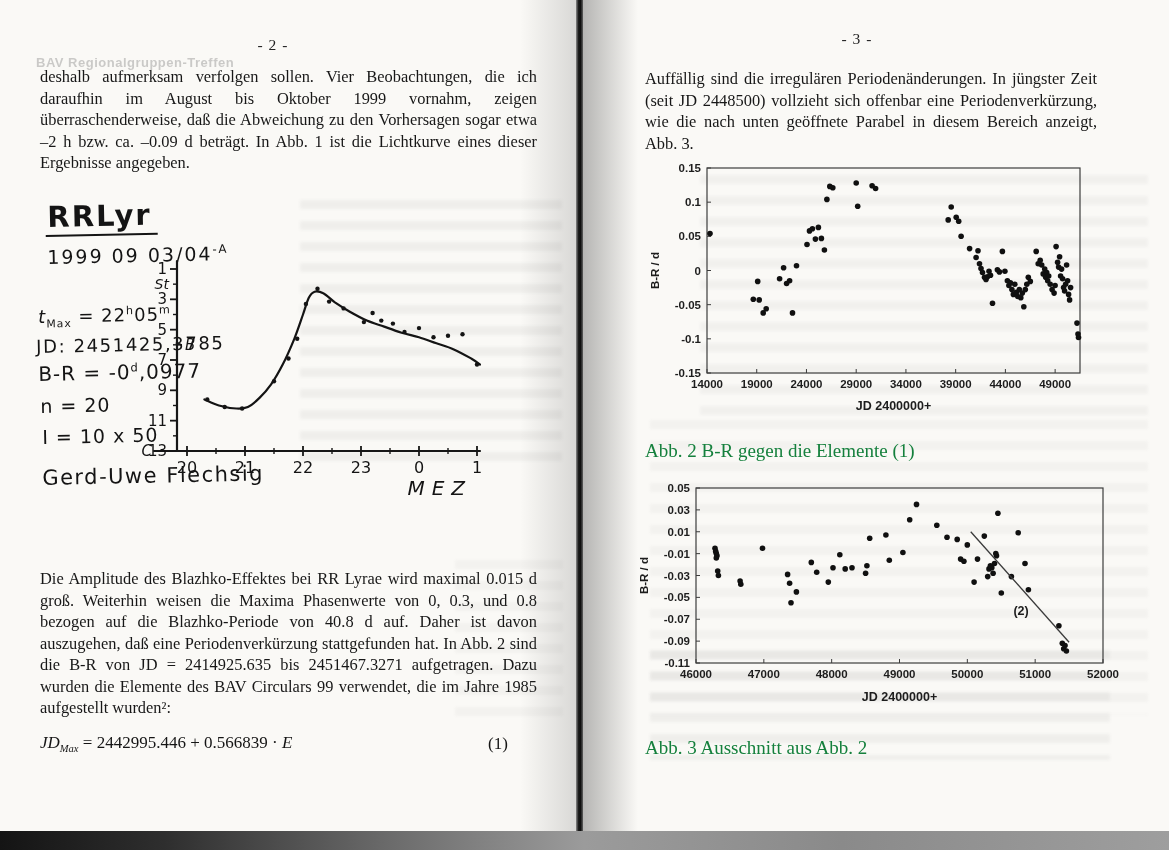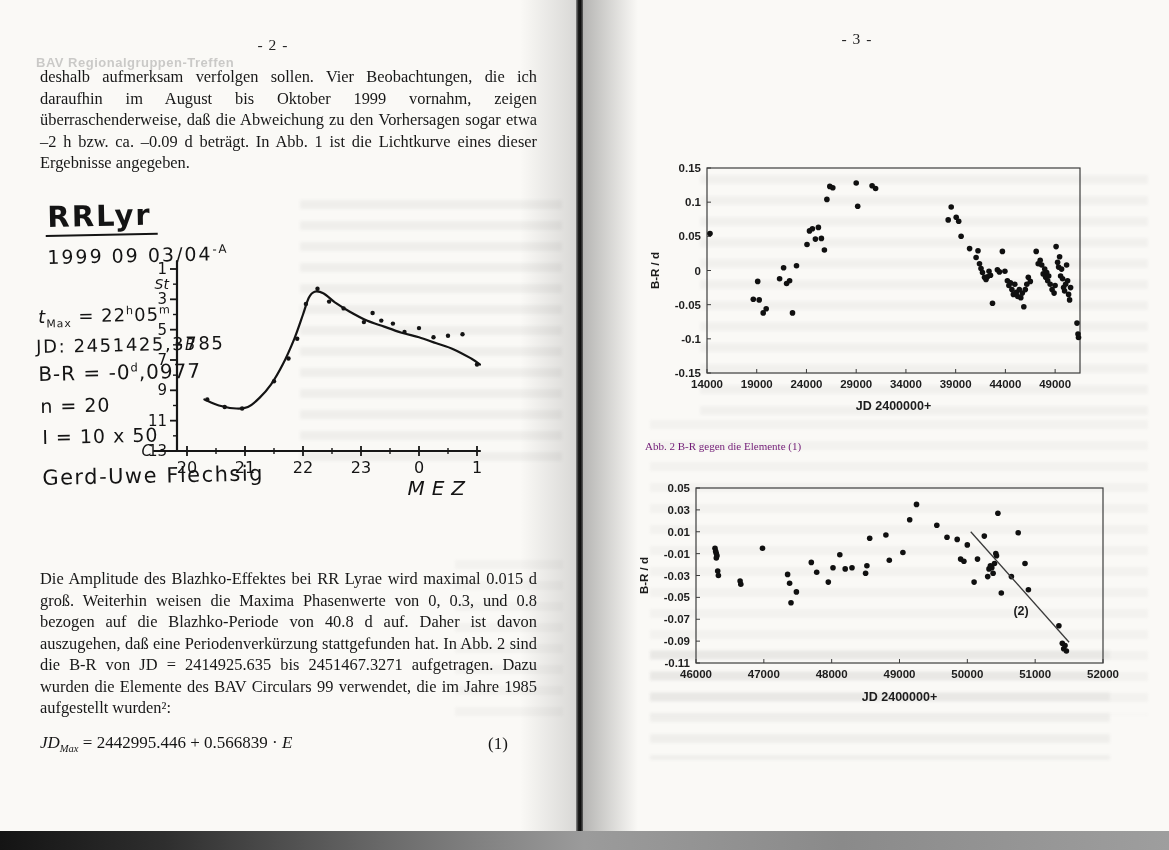--- a/index.html
+++ b/index.html
@@ -1,21 +1,21 @@
 <!DOCTYPE html>
 <html lang="de"><head>
 <meta charset="utf-8">
 <style>
   html,body{margin:0;padding:0;background:#d8d8d4;}
   .scan{position:relative;width:1169px;height:850px;overflow:hidden;background:#faf9f6;
         font-family:"Liberation Serif",serif;color:#151515;}
   .abs{position:absolute;}
   .body{font-family:"Liberation Serif",serif;font-size:16.4px;line-height:21.5px;
         text-align:justify;color:#171717;}
-  .caption{font-family:"Liberation Serif",serif;font-size:11px;color:#701a75;}
+  .caption{font-family:"Liberation Serif",serif;font-size:19px;color:#15803d;}
   .pageno{font-family:"Liberation Serif",serif;font-size:15.5px;letter-spacing:1px;text-align:center;color:#222;}
   .hw{font-family:"DejaVu Sans",sans-serif;color:#141414;transform:rotate(-1.2deg);transform-origin:left top;}
   .hw-title{font-size:29px;font-weight:600;letter-spacing:2px;border-bottom:2.4px solid #141414;padding:0 6px 1px 2px;}
   .hw-date{font-size:19px;letter-spacing:2px;}
   .hw-ann{font-size:18px;letter-spacing:1px;}
   .hw-sig{font-size:21px;letter-spacing:1.5px;}
   sup,sub{line-height:0;}
   .formula{font-size:17px;font-style:italic;}
   .formula .expr{font-style:normal;text-align:center;}
   .tickfont{font-family:"Liberation Sans",sans-serif;}
@@ -129,20 +129,21 @@
 
   <p class="abs body" style="left:40px;top:568px;width:497px;margin:0;">Die Amplitude des Blazhko-Effektes bei RR Lyrae wird maximal 0.015 d groß. Weiterhin weisen die Maxima Phasenwerte von 0, 0.3, und 0.8 bezogen auf die Blazhko-Periode von 40.8 d auf. Daher ist davon auszugehen, daß eine Periodenverkürzung stattge­funden hat. In Abb. 2 sind die B-R von JD = 2414925.635 bis 2451467.3271 aufgetragen. Dazu wurden die Elemente des BAV Circulars 99 verwendet, die im Jahre 1985 aufgestellt wurden²:</p>
 
   <div class="abs formula" style="left:40px;top:733px;width:497px;">
     <span>JD</span><sub style="font-size:.62em;">Max</sub><span class="expr"> = 2442995.446 + 0.566839 · </span><span>E</span>
     <span class="abs expr" style="left:448px;top:1px;font-style:normal;">(1)</span>
   </div>
 
   <div class="abs pageno" style="left:812px;top:30px;width:90px;">- 3 -</div>
 
+  <p class="abs body" style="left:645px;top:68px;width:452px;margin:0;">Auffällig sind die irregulären Periodenänderungen. In jüngster Zeit (seit JD 2448500) vollzieht sich offenbar eine Periodenver­kürzung, wie die nach unten geöffnete Parabel in diesem Bereich anzeigt, Abb. 3.</p>
 
   <svg id="abb2" class="abs" style="left:645px;top:160px;" width="505" height="262">
       <rect x="62" y="8" width="373" height="205" fill="none" stroke="#3c3c3c" stroke-width="1.2"></rect>
       <line x1="62" y1="213" x2="62" y2="209" stroke="#3c3c3c"></line>
       <text x="62" y="228" text-anchor="middle" font-weight="bold" font-size="11.5px" fill="#1d1d1d" class="tickfont">14000</text>
       <line x1="111.73333333333333" y1="213" x2="111.73333333333333" y2="209" stroke="#3c3c3c"></line>
       <text x="111.73333333333333" y="228" text-anchor="middle" font-weight="bold" font-size="11.5px" fill="#1d1d1d" class="tickfont">19000</text>
       <line x1="161.46666666666667" y1="213" x2="161.46666666666667" y2="209" stroke="#3c3c3c"></line>
       <text x="161.46666666666667" y="228" text-anchor="middle" font-weight="bold" font-size="11.5px" fill="#1d1d1d" class="tickfont">24000</text>
       <line x1="211.20000000000002" y1="213" x2="211.20000000000002" y2="209" stroke="#3c3c3c"></line>
@@ -360,19 +361,20 @@
       <circle cx="422.3" cy="168.3" r="2.8" fill="#101010"></circle>
       <circle cx="423.7" cy="173.8" r="2.8" fill="#101010"></circle>
       <circle cx="425.0" cy="170.5" r="2.8" fill="#101010"></circle>
       <circle cx="426.4" cy="176.0" r="2.8" fill="#101010"></circle>
       <line x1="330.725" y1="56.75" x2="429.0833333333333" y2="167.21875000000003" stroke="#3a3a3a" stroke-width="1.3"></line>
       <text x="373.46000000000004" y="139.875" font-weight="bold" font-size="12.5px" fill="#1d1d1d" class="tickfont">(2)</text>
       <text x="259.5" y="226" text-anchor="middle" font-weight="bold" font-size="12.5px" fill="#1d1d1d" class="tickfont">JD 2400000+</text>
       <text x="8" y="100.5" transform="rotate(-90 8 100.5)" text-anchor="middle" font-weight="bold" font-size="11.5px" fill="#1d1d1d" class="tickfont">B-R / d</text>
     </svg>
 
+  <div class="abs caption" style="left:645px;top:737px;width:452px;">Abb. 3 Ausschnitt aus Abb. 2</div>
 
   <div class="abs gutshadow-l" style="left:520px;top:0;width:56px;height:832px;"></div>
   <div class="abs gutline" style="left:576px;top:0;width:7px;height:832px;"></div>
   <div class="abs gutshadow-r" style="left:583px;top:0;width:55px;height:832px;"></div>
   <div class="abs bottomband" style="left:0;top:831px;width:1169px;height:19px;"></div>
 
 </div>
 
 </body></html>

